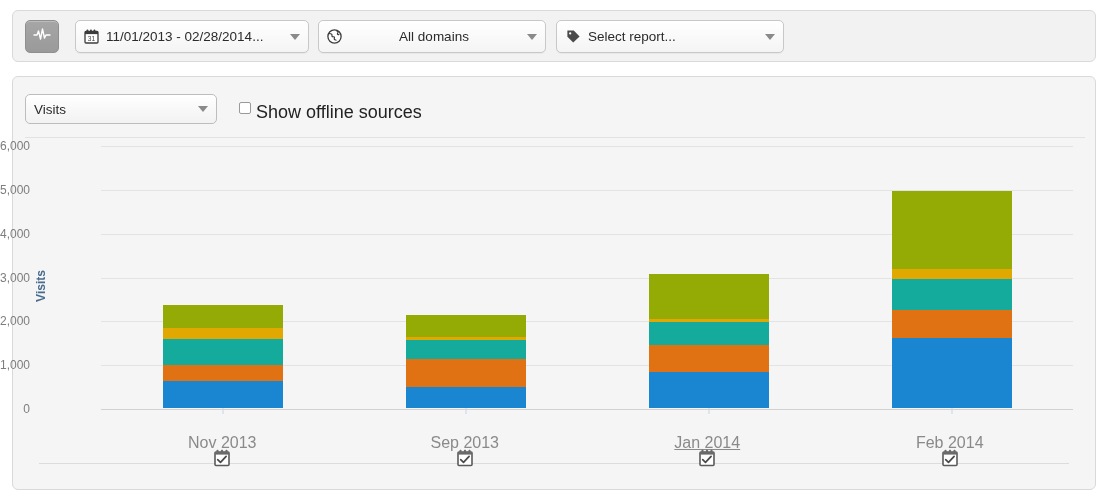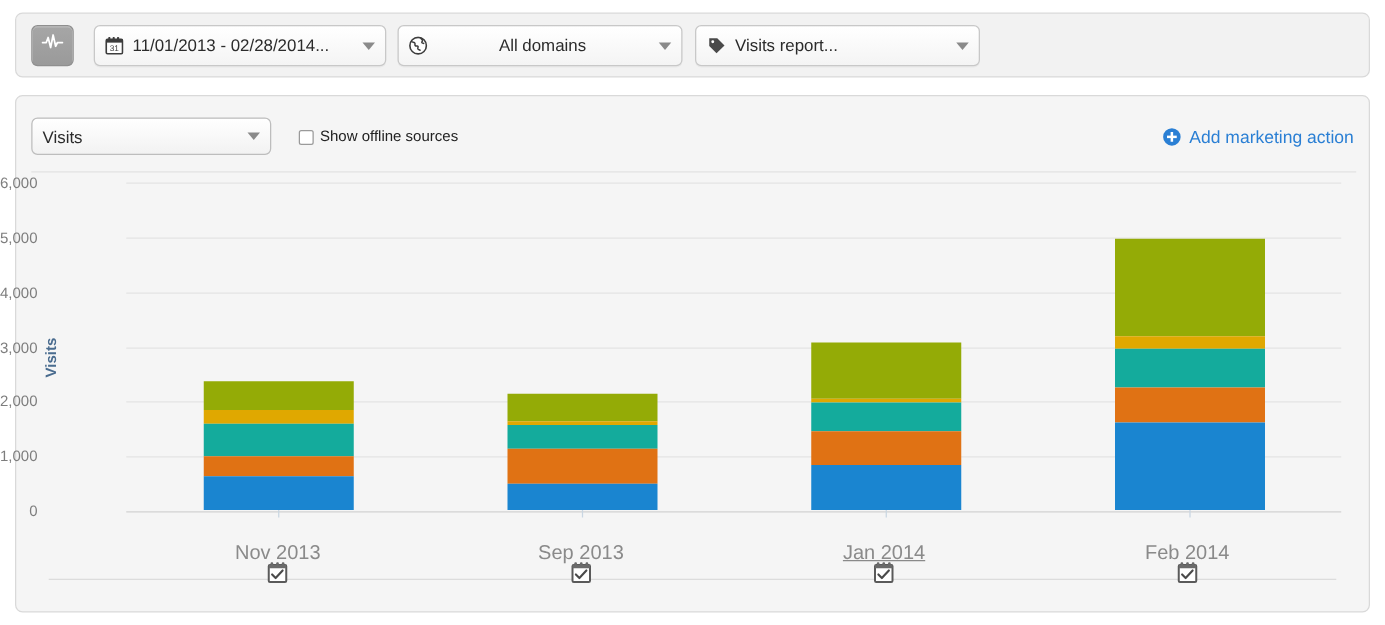--- a/index.html
+++ b/index.html
@@ -64,22 +64,22 @@
   #dd-metric {
     position: absolute; left: 12px; top: 17px; width: 192px; height: 30px;
     background: linear-gradient(#ffffff, #f2f2f2);
     border: 1px solid #bdbdbd; border-radius: 5px;
     display:flex; align-items:center; padding: 0 8px;
   }
   #dd-metric .txt { font-size: 13.5px; color:#2b2b2b; flex:1 1 auto; }
 
   .chk-wrap {
     position: absolute; top: 25px;
-    display: flex; align-items: flex-end;
-    font-size: 12px; color: #222;
+    display: flex; align-items: flex-start;
+    font-size: 18px; color: #222;
     white-space: nowrap;
   }
   .chk-box {
     width: 12px; height: 12px;
     border: 1px solid #9a9a9a;
     background: #fff;
     border-radius: 2px;
     margin-right: 5px;
   }
   #chk-offline  { left: 226px; }
@@ -200,48 +200,38 @@
       <span class="caret"></span>
     </div>
 
     <div class="dd" id="dd-report">
       <span class="ic">
         <svg width="16" height="15" viewBox="0 0 16 15">
           <path d="M8.8 1.6 L14.6 7.4 L8.2 13.6 L2.4 7.8 L2.4 1.6 Z" fill="#4a4a4a"></path>
           <circle cx="5.2" cy="4.4" r="1.15" fill="#ffffff"></circle>
         </svg>
       </span>
-      <span class="txt">Visits report...</span>
+      <span class="txt">Select report...</span>
       <span class="caret"></span>
     </div>
   </div>
 
   <div class="panel" id="chart-panel">
 
     <div id="dd-metric">
       <span class="txt">Visits</span>
       <span class="caret"></span>
     </div>
 
     <label class="chk-wrap" id="chk-offline">
       <span class="chk-box"></span>
       <span>Show offline sources</span>
     </label>
 
 
-    <div id="add-action">
-      <span class="plus">
-        <svg width="15" height="15" viewBox="0 0 15 15">
-          <circle cx="7.5" cy="7.5" r="7" fill="#2a7fd4"></circle>
-          <rect x="3.6" y="6.5" width="7.8" height="2" fill="#ffffff"></rect>
-          <rect x="6.5" y="3.6" width="2" height="7.8" fill="#ffffff"></rect>
-        </svg>
-      </span>
-      <span>Add marketing action</span>
-    </div>
 
     <div id="plot-area">
       <div id="ylabel">Visits</div>
       <div id="grid">
           <div class="gridline zero" style="top: 271px;"></div>
           <div class="ytick" style="top: 271px;">0</div>
           <div class="gridline" style="top: 227.167px;"></div>
           <div class="ytick" style="top: 227.167px;">1,000</div>
           <div class="gridline" style="top: 183.333px;"></div>
           <div class="ytick" style="top: 183.333px;">2,000</div>

